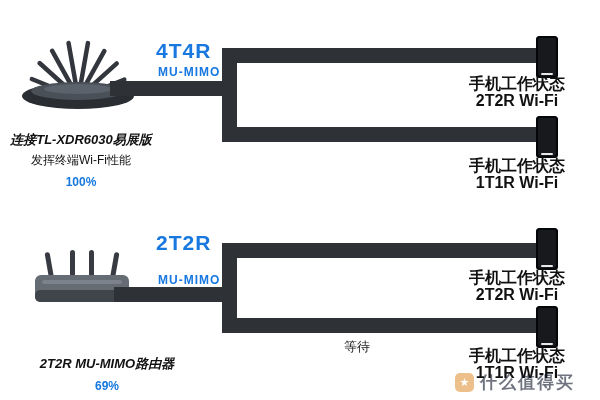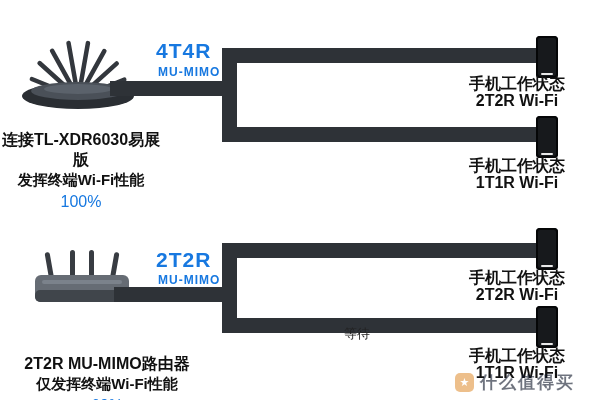--- a/index.html
+++ b/index.html
@@ -31,23 +31,23 @@
     position: absolute;
     color: #1778e0;
     font-weight: bold;
     font-size: 12px;
     letter-spacing: 1px;
     line-height: 1;
   }
 
   
   .caption-block { position: absolute; text-align: center; color: #111; }
-  .caption-1 { font-size: 16px; font-weight: bold; line-height: 20px; }
-  .caption-2 { font-size: 15px; font-weight: bold; line-height: 20px; }
-  .percent { font-size: 16px; font-weight: normal; color: #1778e0; line-height: 24px; }
+  .caption-1 { font-size: 13px; font-weight: bold; line-height: 20px; font-style: italic; }
+  .caption-2 { font-size: 12px; font-weight: normal; line-height: 20px; }
+  .percent { font-size: 12px; font-weight: bold; color: #1778e0; line-height: 24px; }
 
   
   .phone-label { position: absolute; width: 130px; text-align: center; color: #111; }
   .phone-label .l1 { display: block; font-size: 16px; font-weight: bold; line-height: 16px; }
   .phone-label .l2 { display: block; font-size: 16px; font-weight: bold; line-height: 17px; }
 
   
   .phone {
     position: absolute;
     width: 22px;
@@ -145,49 +145,48 @@
       <rect x="17" y="2" width="5" height="26" rx="2.5" transform="rotate(-10 19 28)"></rect>
       <rect x="38" y="0" width="5" height="28" rx="2.5"></rect>
       <rect x="57" y="0" width="5" height="28" rx="2.5"></rect>
       <rect x="78" y="2" width="5" height="26" rx="2.5" transform="rotate(10 81 28)"></rect>
     </g>
     <rect x="3" y="25" width="94" height="27" rx="6" fill="#666c74"></rect>
     <rect x="3" y="40" width="94" height="12" rx="5" fill="#40454b"></rect>
     <rect x="10" y="30" width="80" height="4" rx="2" fill="#7b828b"></rect>
   </svg>
 
-  <div class="std" style="left:156px; top:249px;">2T2R</div>
+  <div class="std" style="left:156px; top:232px;">2T2R</div>
   <div class="tech" style="left:158px; top:274px;">MU-MIMO</div>
 
   <div class="bar" style="left:114px; top:287px; width:110px; height:15px;"></div>
   <div class="bar" style="left:222px; top:243px; width:15px; height:90px;"></div>
   <div class="bar" style="left:222px; top:243px; width:328px; height:15px;"></div>
   <div class="bar" style="left:222px; top:318px; width:328px; height:15px;"></div>
 
-  <div class="waiting" style="left:322px; top:325px;">等待</div>
+  <div class="waiting" style="left:322px; top:338px;">等待</div>
 
   <div class="phone" style="left:536px; top:228px;">
       <div class="home"></div>
     </div>
   <div class="phone" style="left:536px; top:306px;">
       <div class="home"></div>
     </div>
 
   <div class="phone-label" style="left:452px; top:270px;">
     <span class="l1">手机工作状态</span>
     <span class="l2">2T2R Wi-Fi</span>
   </div>
   <div class="phone-label" style="left:452px; top:348px;">
     <span class="l1">手机工作状态</span>
     <span class="l2">1T1R Wi-Fi</span>
   </div>
 
   <div class="caption-block" style="left:12px; top:330px; width:190px;margin-top:24px;">
     <div class="caption-1">2T2R MU-MIMO路由器</div>
-    <div class="caption-2">仅发挥终端Wi-Fi性能</div>
     <div class="percent">69%</div>
   </div>
 
   <div class="watermark" style="left:455px; top:371px;">
     <div class="wm-logo">★</div>
     <div class="wm-text">什么值得买</div>
   </div>
 
 </div>
 

